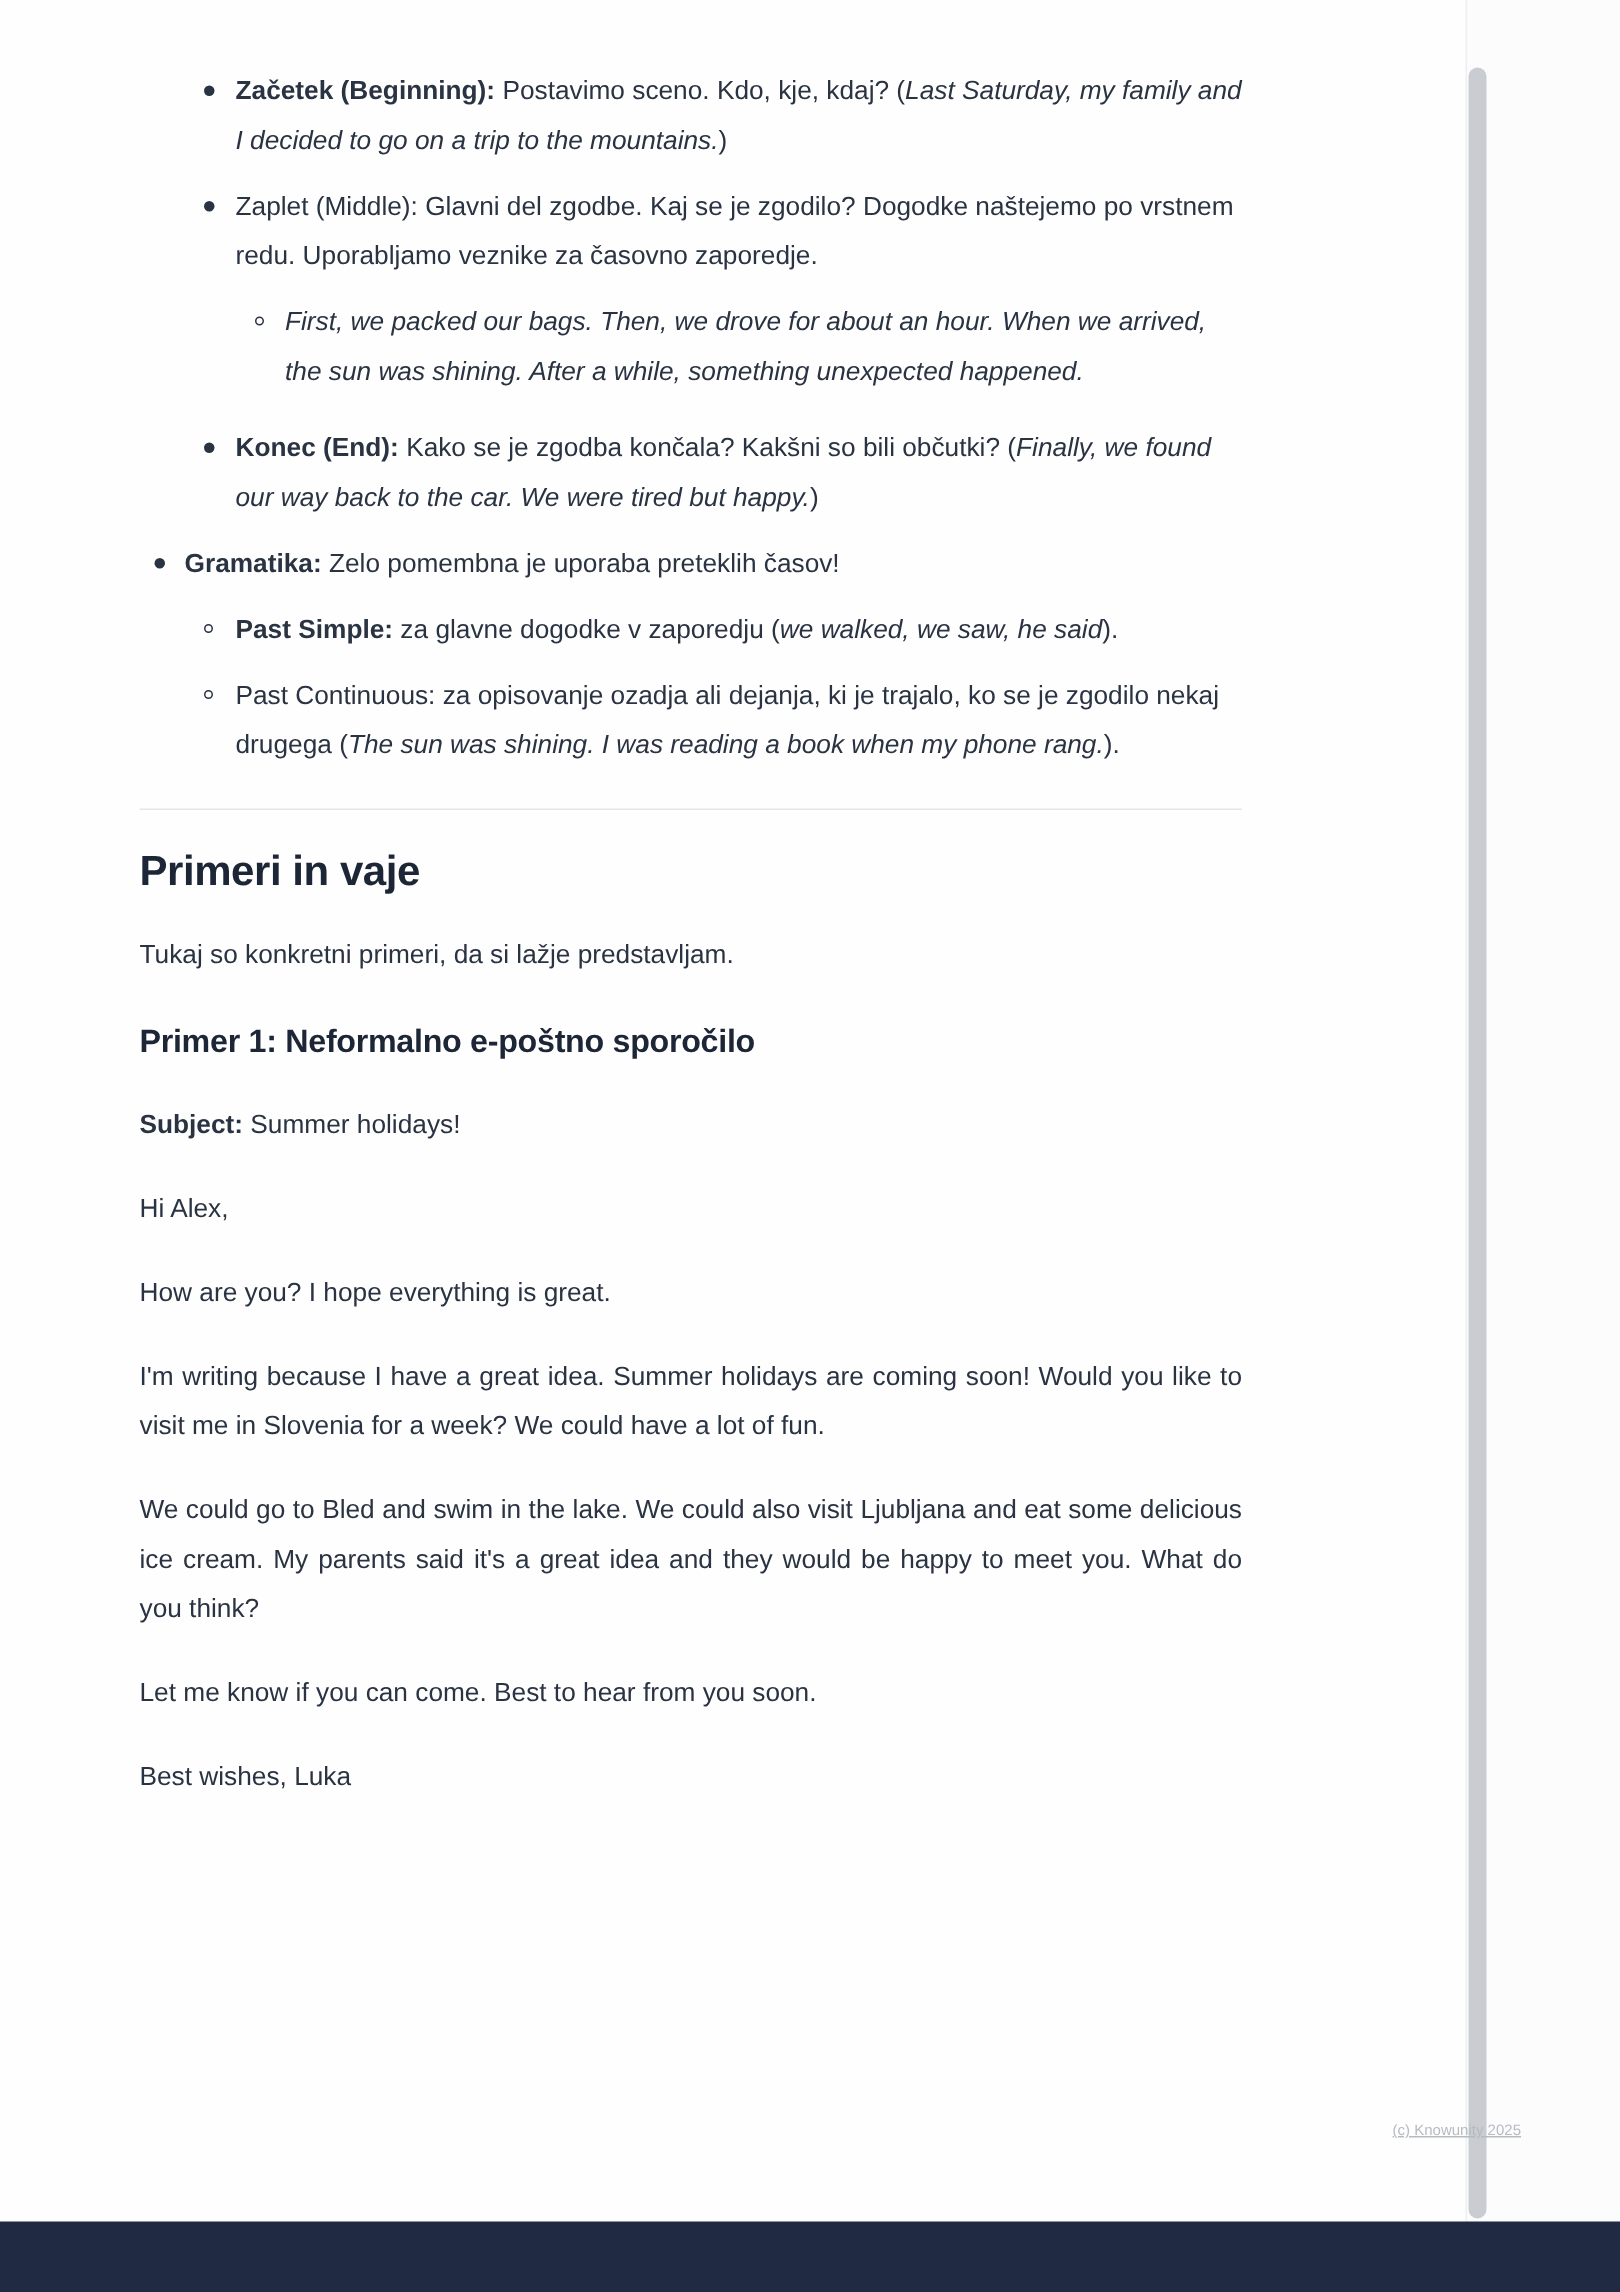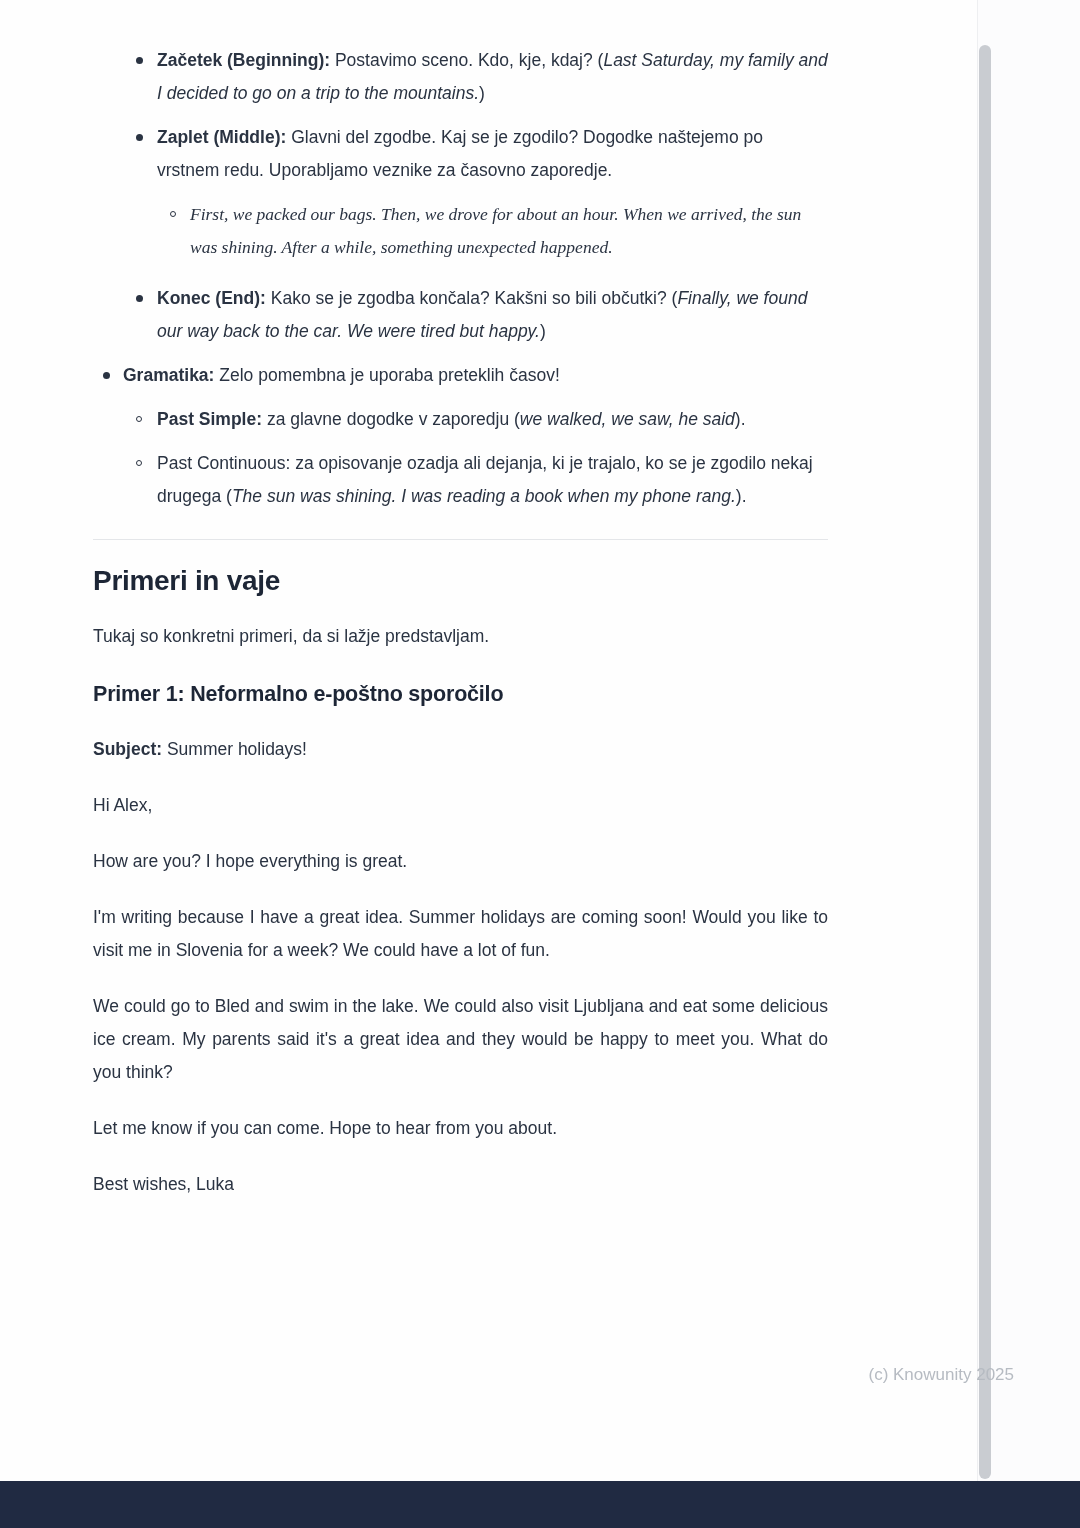--- a/index.html
+++ b/index.html
@@ -45,48 +45,48 @@
   .li.lvl3{padding-left:97px;margin:2px 0 18px;}  .li.lvl3 .marker{left:77px;}
   .gutter{
     position:absolute;left:977px;top:0;width:103px;height:1481px;
     background:var(--gutter);border-left:1px solid var(--gutter-line);
   }
   .scroll-thumb{
     position:absolute;left:979px;top:45px;width:12px;height:1434px;
     background:var(--scrollbar);border-radius:6px;z-index:2;
   }
   .watermark{
-    position:absolute;top:1366px;right:66px;z-index:3;
-    font-size:17px;color:var(--watermark);line-height:18px;
+    position:absolute;top:1412px;right:66px;z-index:3;
+    font-size:10px;color:var(--watermark);line-height:18px;text-decoration:underline;
   }
   .footer-bar{
     position:absolute;left:0;top:1481px;width:1080px;height:47px;
     background:var(--footer);z-index:4;
   }
 </style>
 </head>
 <body>
 
 <main class="doc">
     <div class="li lvl2"><span class="marker disc"></span><span><span style="font-weight: 700;">Začetek (Beginning):</span><span> Postavimo sceno. Kdo, kje, kdaj? (</span><span style="font-style: italic;">Last Saturday, my family and I decided to go on a trip to the mountains.</span><span>)</span></span></div>
-    <div class="li lvl2"><span class="marker disc"></span><span><span style="font-weight: 700;">Zaplet (Middle):</span><span> Glavni del zgodbe. Kaj se je zgodilo? Dogodke naštejemo po vrstnem redu. Uporabljamo veznike za časovno zaporedje.</span></span></div>
-    <div class="li lvl3"><span class="marker circle"></span><span><span style="font-style: italic; font-family: Liberation Serif, serif;">First, we packed our bags. Then, we drove for about an hour. When we arrived, the sun was shining. After a while, something unexpected happened.</span></span></div>
+    <div class="li lvl2"><span class="marker disc"></span><span><span style="font-weight: 400;">Zaplet (Middle):</span><span> Glavni del zgodbe. Kaj se je zgodilo? Dogodke naštejemo po vrstnem redu. Uporabljamo veznike za časovno zaporedje.</span></span></div>
+    <div class="li lvl3"><span class="marker circle"></span><span><span style="font-style: italic;">First, we packed our bags. Then, we drove for about an hour. When we arrived, the sun was shining. After a while, something unexpected happened.</span></span></div>
     <div class="li lvl2"><span class="marker disc"></span><span><span style="font-weight: 700;">Konec (End):</span><span> Kako se je zgodba končala? Kakšni so bili občutki? (</span><span style="font-style: italic;">Finally, we found our way back to the car. We were tired but happy.</span><span>)</span></span></div>
     <div class="li lvl1"><span class="marker disc"></span><span><span style="font-weight: 700;">Gramatika:</span><span> Zelo pomembna je uporaba preteklih časov!</span></span></div>
     <div class="li lvl2"><span class="marker circle"></span><span><span style="font-weight: 700;">Past Simple:</span><span> za glavne dogodke v zaporedju (</span><span style="font-style: italic;">we walked, we saw, he said</span><span>).</span></span></div>
     <div class="li lvl2"><span class="marker circle"></span><span><span style="font-weight: 400;">Past Continuous:</span><span> za opisovanje ozadja ali dejanja, ki je trajalo, ko se je zgodilo nekaj drugega (</span><span style="font-style: italic;">The sun was shining. I was reading a book when my phone rang.</span><span>).</span></span></div>
     <div class="hr"></div>
     <h2>Primeri in vaje</h2>
     <p><span>Tukaj so konkretni primeri, da si lažje predstavljam.</span></p>
     <h3>Primer 1: Neformalno e-poštno sporočilo</h3>
     <p><span style="font-weight: 700; text-align: right;">Subject:</span><span> Summer holidays!</span></p>
     <p><span>Hi Alex,</span></p>
     <p><span>How are you? I hope everything is great.</span></p>
     <p class="justify"><span>I'm writing because I have a great idea. Summer holidays are coming soon! Would you like to visit me in Slovenia for a week? We could have a lot of fun.</span></p>
     <p class="justify"><span>We could go to Bled and swim in the lake. We could also visit Ljubljana and eat some delicious ice cream. My parents said it's a great idea and they would be happy to meet you. What do you think?</span></p>
-    <p><span>Let me know if you can come. Hope to hear from you about.</span></p>
+    <p><span>Let me know if you can come. Best to hear from you soon.</span></p>
     <p><span>Best wishes, Luka</span></p>
   </main>
 
 <div class="gutter"></div>
 <div class="scroll-thumb"></div>
 <div class="watermark">(c) Knowunity 2025</div>
 <div class="footer-bar"></div>
 
 </body></html>

